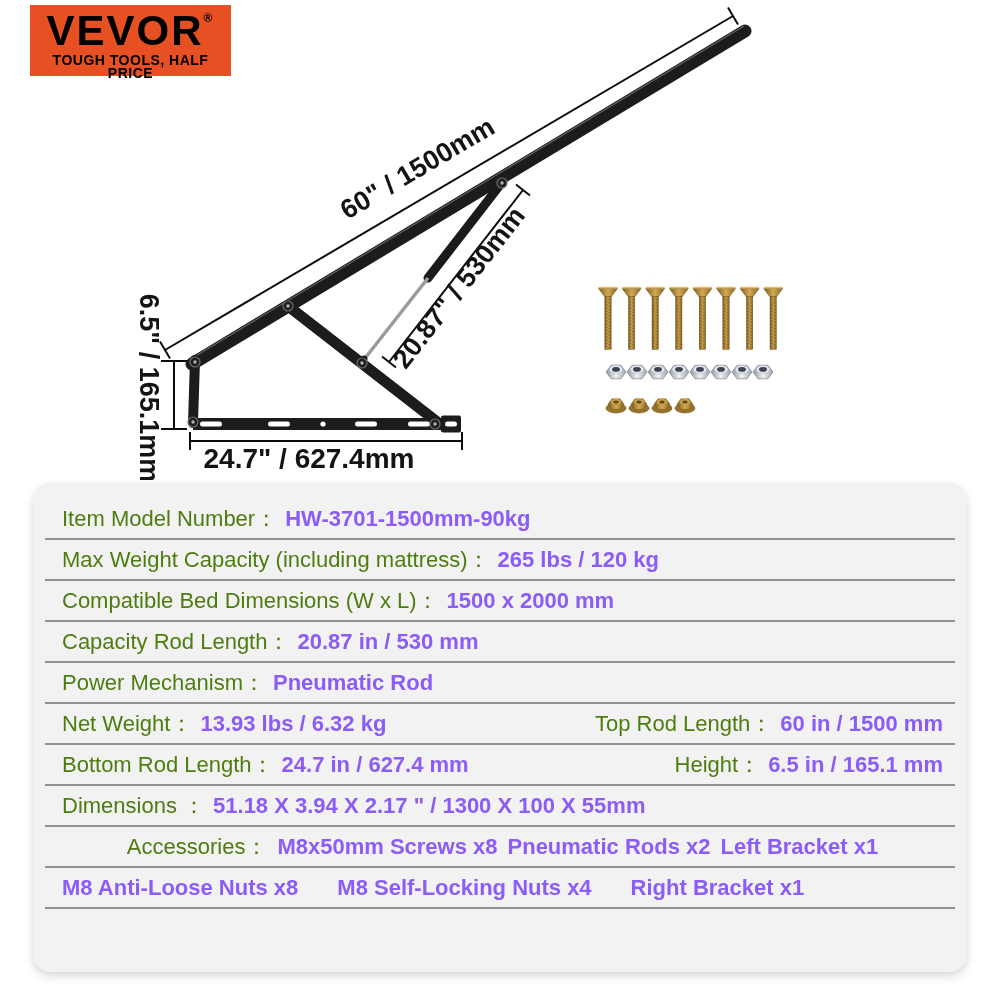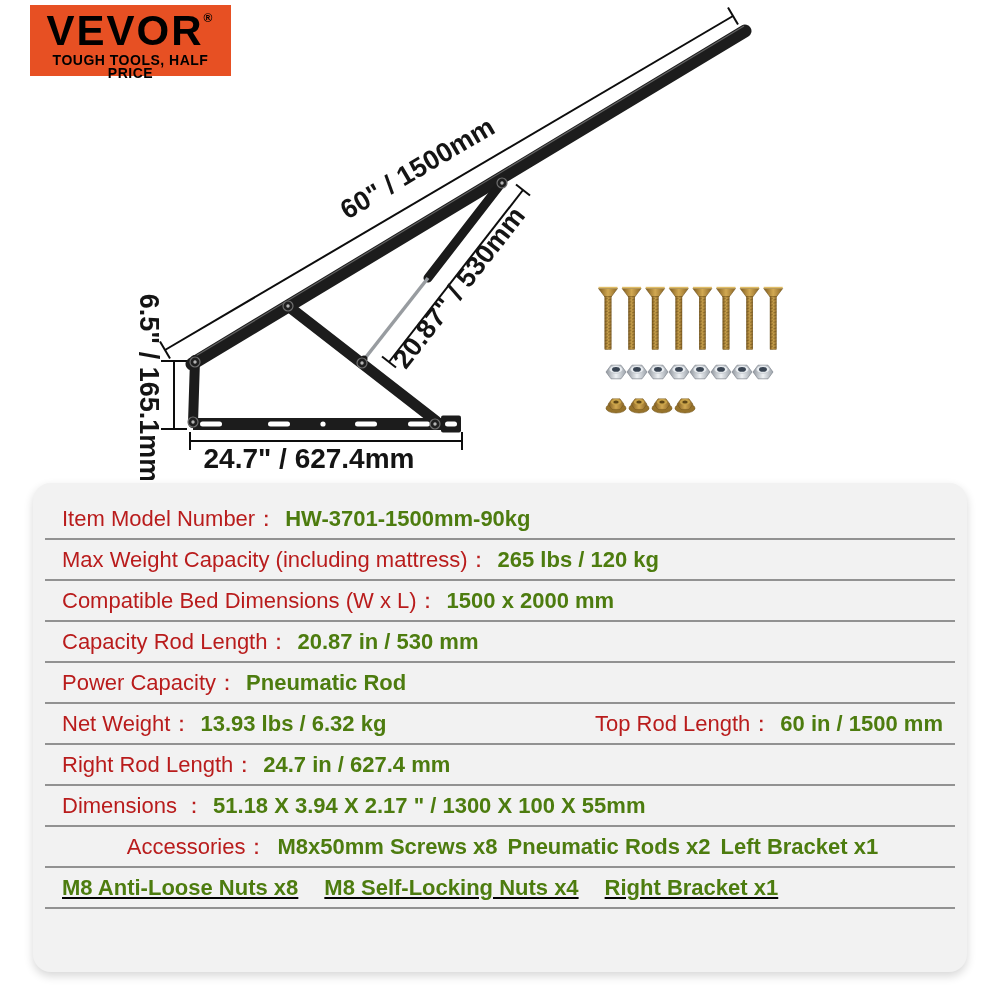--- a/index.html
+++ b/index.html
@@ -17,26 +17,26 @@
   .diagram{position:absolute;left:0;top:0;}
   .dim-label{font-family:"Liberation Sans",sans-serif;font-weight:bold;font-size:27px;fill:#141414;}
   .dim-label.big{font-size:28px;}
 
   
   .spec-table{position:absolute;left:33px;top:483px;width:934px;height:489px;background:#f2f2f2;
               border-radius:18px;box-shadow:0 4px 10px rgba(0,0,0,0.16);
               padding:16px 12px 0 12px;box-sizing:border-box;}
   .row{height:39px;line-height:39px;border-bottom:2px solid #929292;
        padding:0 12px 0 17px;font-size:22px;white-space:nowrap;overflow:hidden;}
-  .lbl{color:#b91c1c;}
-  .val{color:#4d7c0f;font-weight:bold;margin-left:8px;}
+  .lbl{color:#4d7c0f;}
+  .val{color:#8b5cf6;font-weight:bold;margin-left:8px;}
   .row.double{display:flex;justify-content:space-between;}
   .row.acc{display:flex;justify-content:center;}
   .row.acc .val{margin-left:10px;}
-  .row.acc2{display:flex;gap:26px;text-decoration:underline;}
+  .row.acc2{display:flex;gap:39px;}
   .row.acc2 .val{margin-left:0;}
 </style>
 </head>
 <body>
 
 <div class="canvas">
 
   <div class="logo">
     <div class="logo-brand"><span>VEVOR</span><span class="logo-reg">®</span></div>
     <div class="logo-tagline">TOUGH TOOLS, HALF PRICE</div>
@@ -182,28 +182,29 @@
     <div class="row">
       <span class="lbl">Max Weight Capacity (including mattress)：</span><span class="val">265 lbs / 120 kg</span>
     </div>
     <div class="row">
       <span class="lbl">Compatible Bed Dimensions (W x L)：</span><span class="val">1500 x 2000 mm</span>
     </div>
     <div class="row">
       <span class="lbl">Capacity Rod Length：</span><span class="val">20.87 in / 530 mm</span>
     </div>
     <div class="row">
-      <span class="lbl">Power Capacity：</span><span class="val">Pneumatic Rod</span>
+      <span class="lbl">Power Mechanism：</span><span class="val">Pneumatic Rod</span>
     </div>
     <div class="row double">
       <span><span class="lbl">Net Weight：</span><span class="val">13.93 lbs / 6.32 kg</span></span>
       <span><span class="lbl">Top Rod Length：</span><span class="val">60 in / 1500 mm</span></span>
     </div>
     <div class="row double">
-      <span><span class="lbl">Right Rod Length：</span><span class="val">24.7 in / 627.4 mm</span></span>
+      <span><span class="lbl">Bottom Rod Length：</span><span class="val">24.7 in / 627.4 mm</span></span>
+      <span><span class="lbl">Height：</span><span class="val">6.5 in / 165.1 mm</span></span>
     </div>
     <div class="row">
       <span class="lbl">Dimensions ：</span><span class="val">51.18 X 3.94 X 2.17 " / 1300 X 100 X 55mm</span>
     </div>
     <div class="row acc">
       <span class="lbl">Accessories：</span>
       <span class="val">M8x50mm Screws x8</span>
       <span class="val">Pneumatic Rods x2</span>
       <span class="val">Left Bracket x1</span>
     </div>

